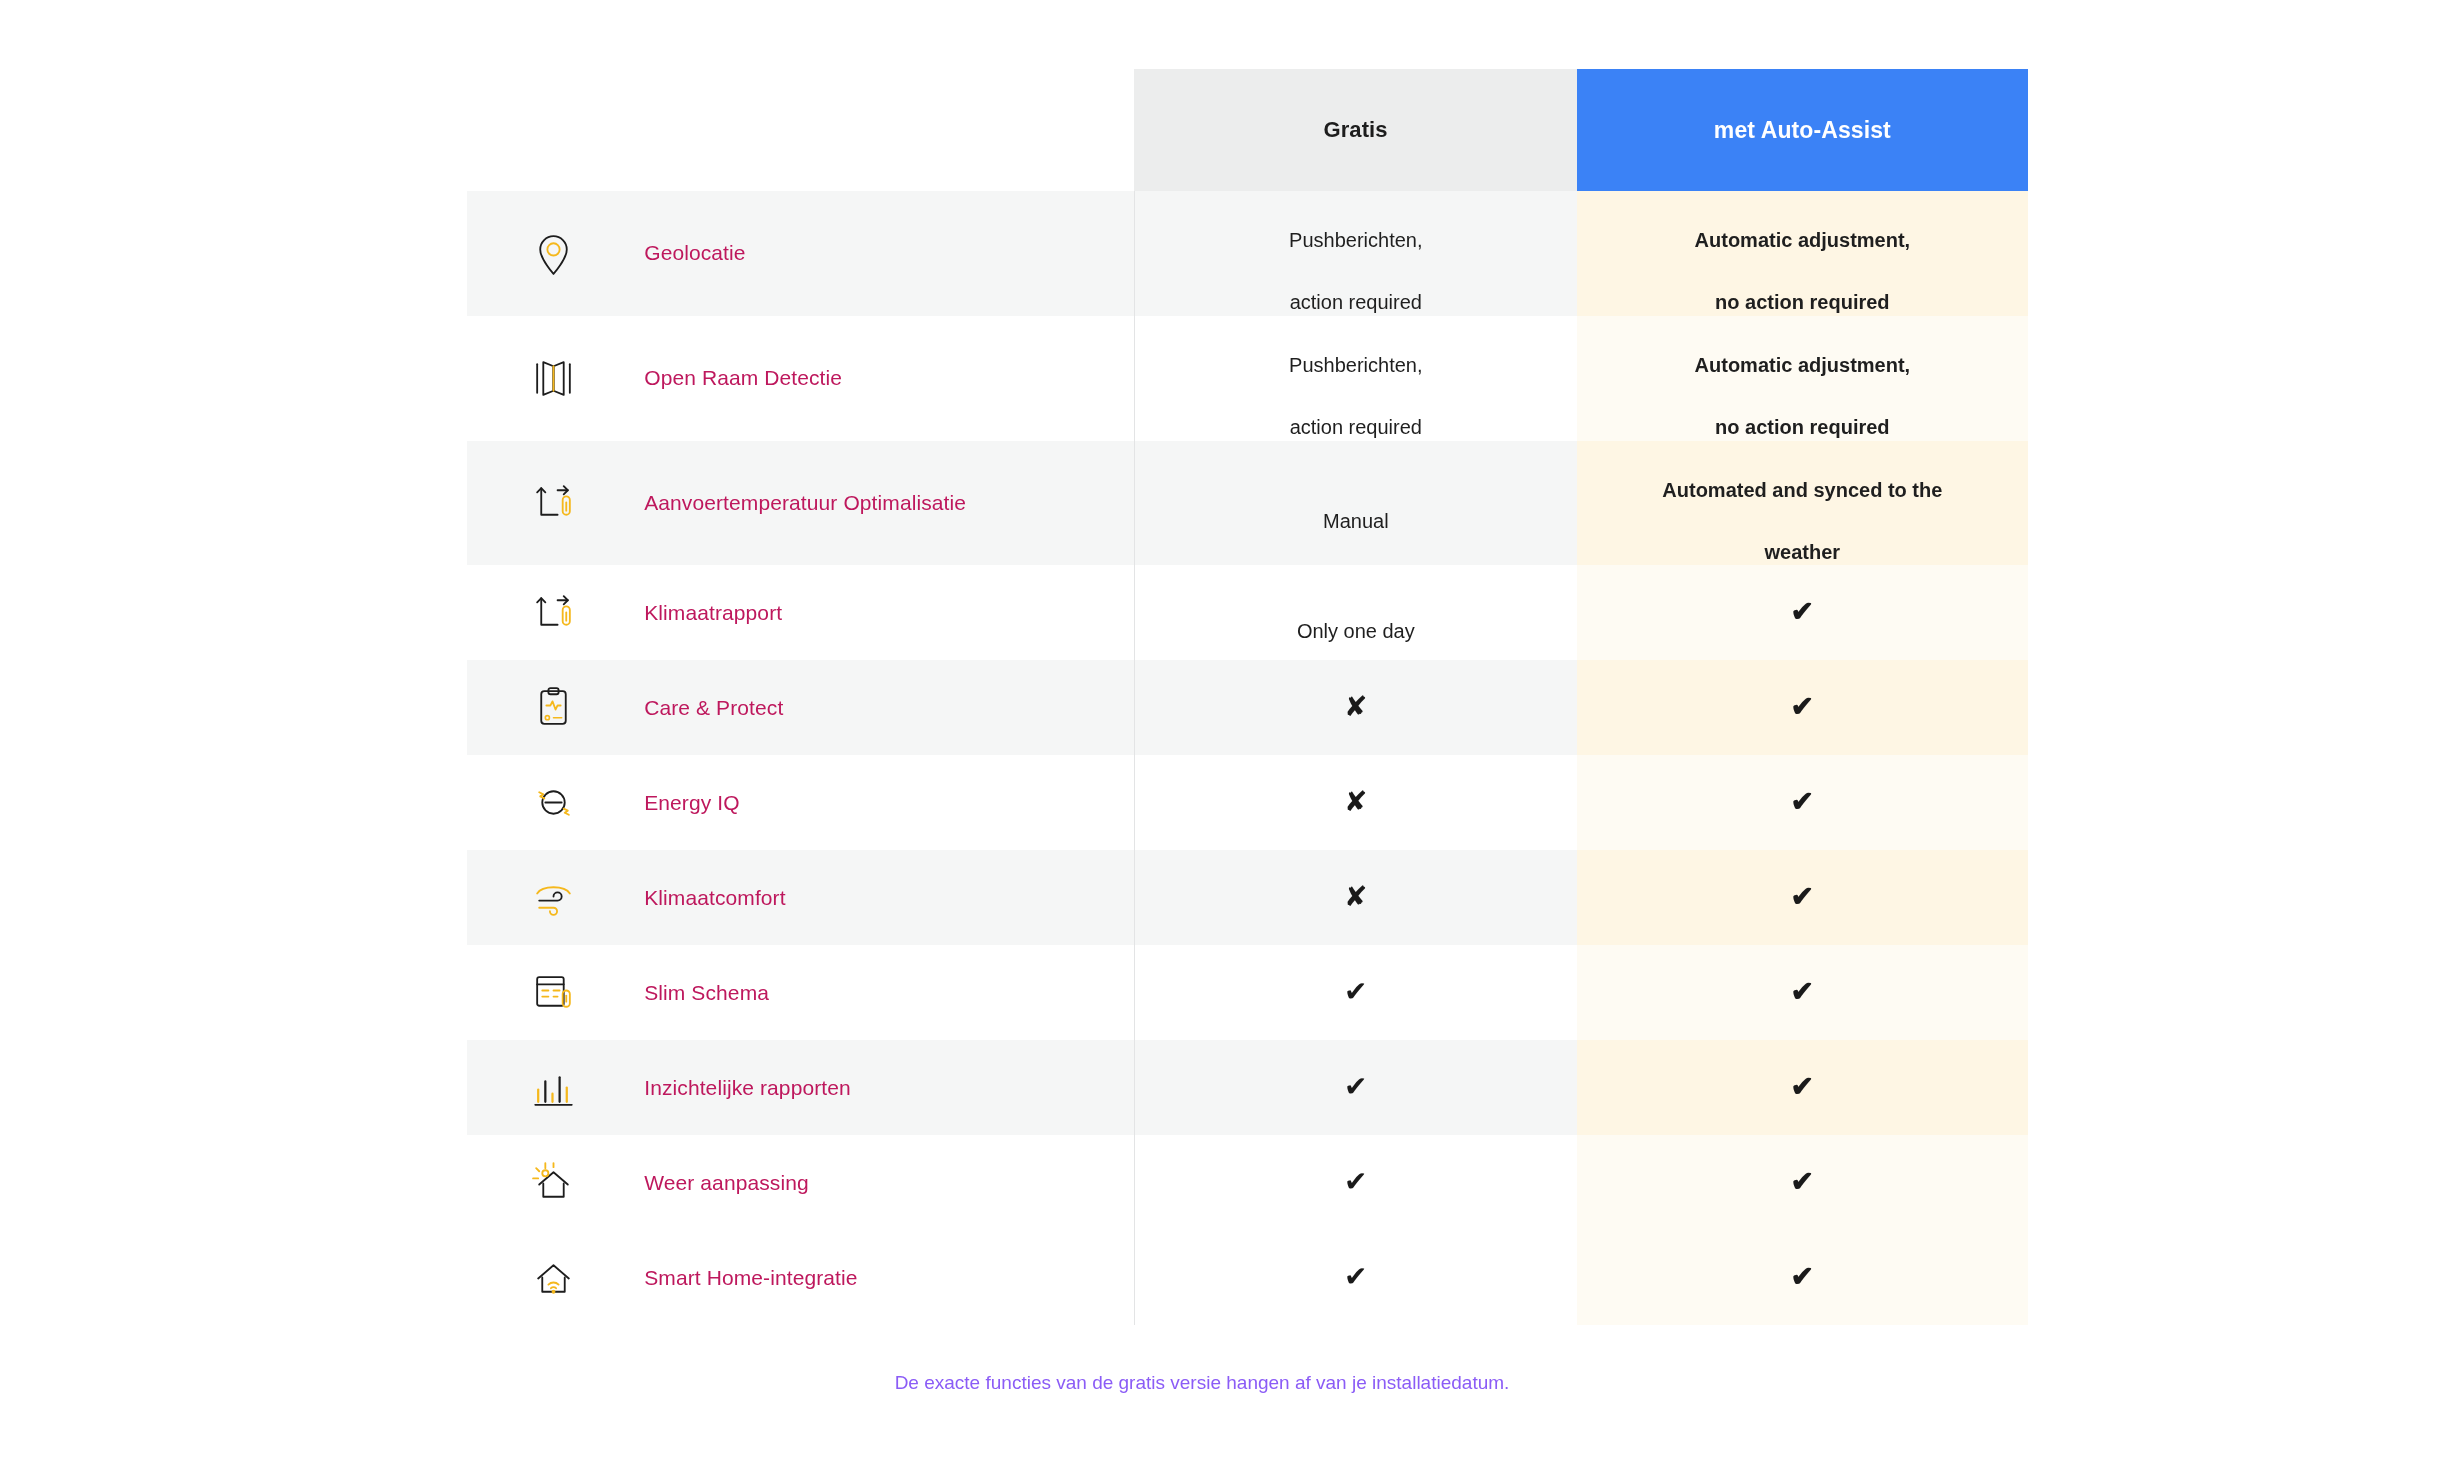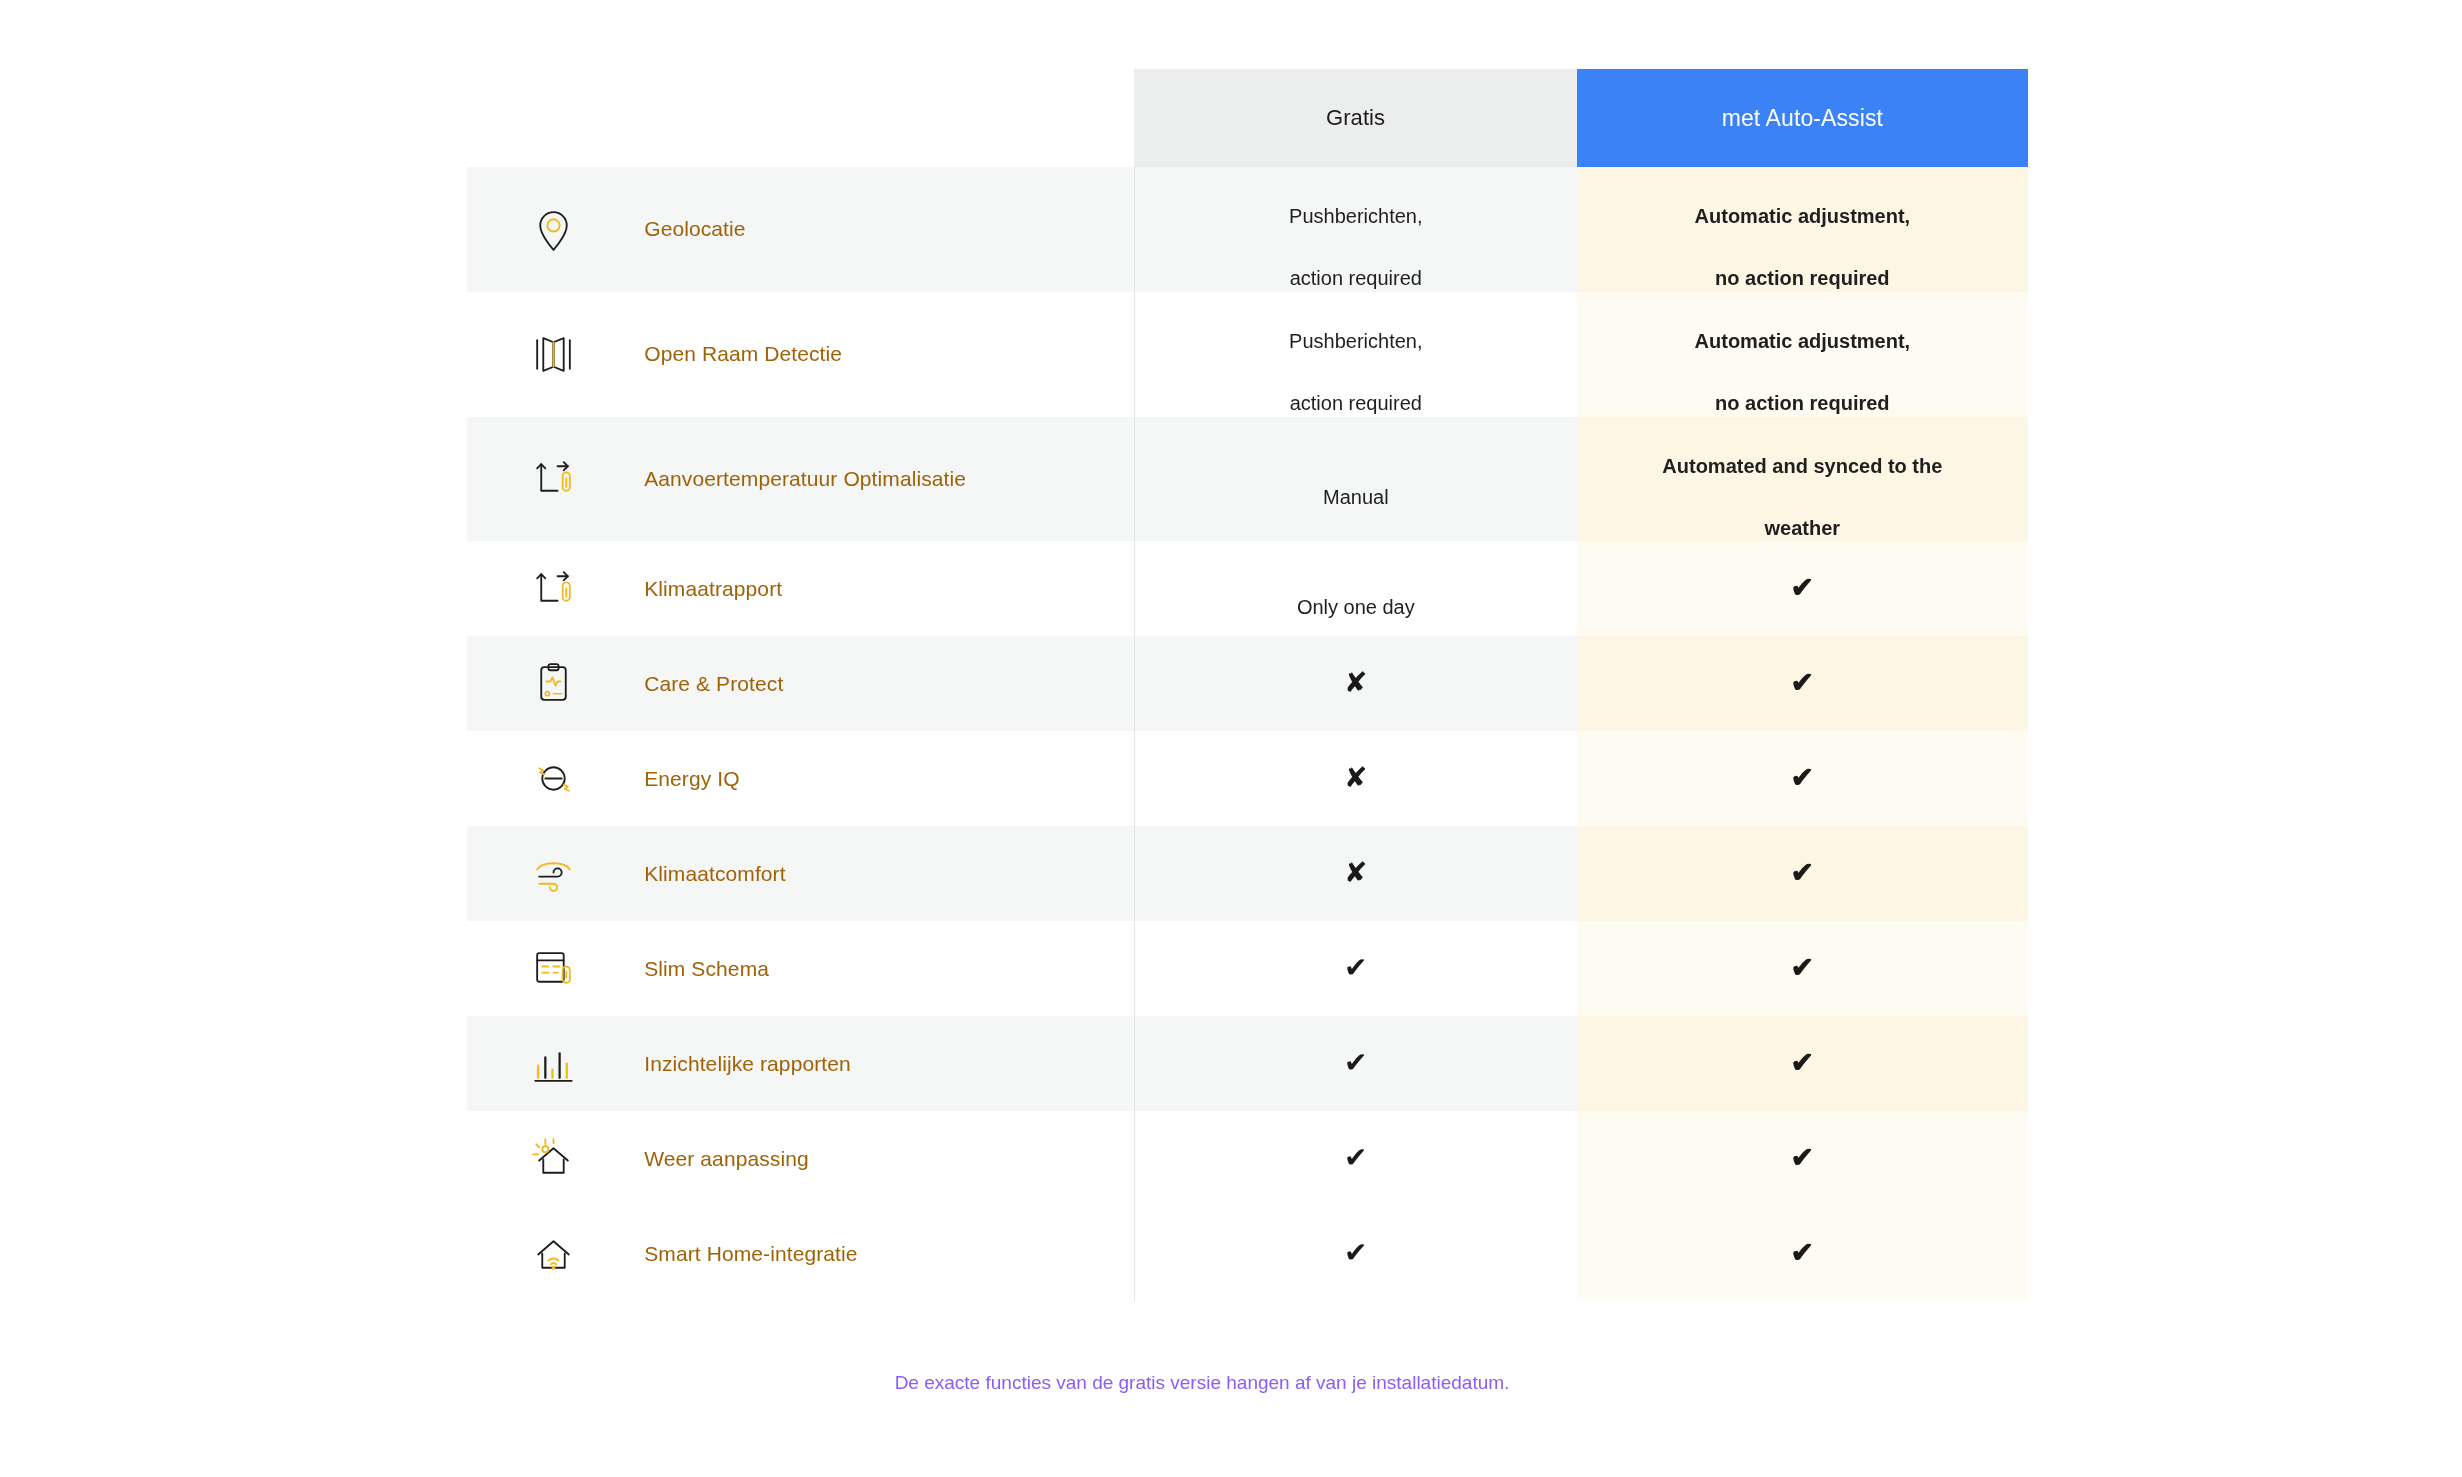--- a/index.html
+++ b/index.html
@@ -30,23 +30,23 @@
     border-collapse: collapse;
     table-layout: fixed;
     width: 1561px;
   }
   col.c-icon   { width: 172px; }
   col.c-label  { width: 495px; }
   col.c-free   { width: 442px; }
   col.c-auto   { width: 451px; }
 
   thead th {
-    padding: 4px;
+    padding: 16px;
     margin: 6px;
-    font-weight: 400;
+    font-weight: 700;
     vertical-align: middle;
   }
   th.head-blank {
     background: #ffffff;
     height: 90px;
   }
   th.head-free {
     background: #eceded;
     height: 90px;
     font-size: 22px;
@@ -75,21 +75,21 @@
   tbody tr.even td.cell-label,
   tbody tr.even td.cell-free { background: #ffffff; }
   tbody tr.odd td.cell-auto { background: #fef6e4; }
   tbody tr.even td.cell-auto { background: #fefbf3; }
 
   td.cell-icon {
     text-align: center;
   }
   td.cell-label {
     font-size: 21px;
-    color: #a16207;
+    color: #be185d;
     padding-left: 5.1px;
     letter-spacing: 0.1px;
   }
   td.cell-free {
     text-align: center;
     font-size: 20px;
     line-height: 1.32;
     color: #1f1f1f;
     border-left: 1.3px solid #e3e4e5;
   }

